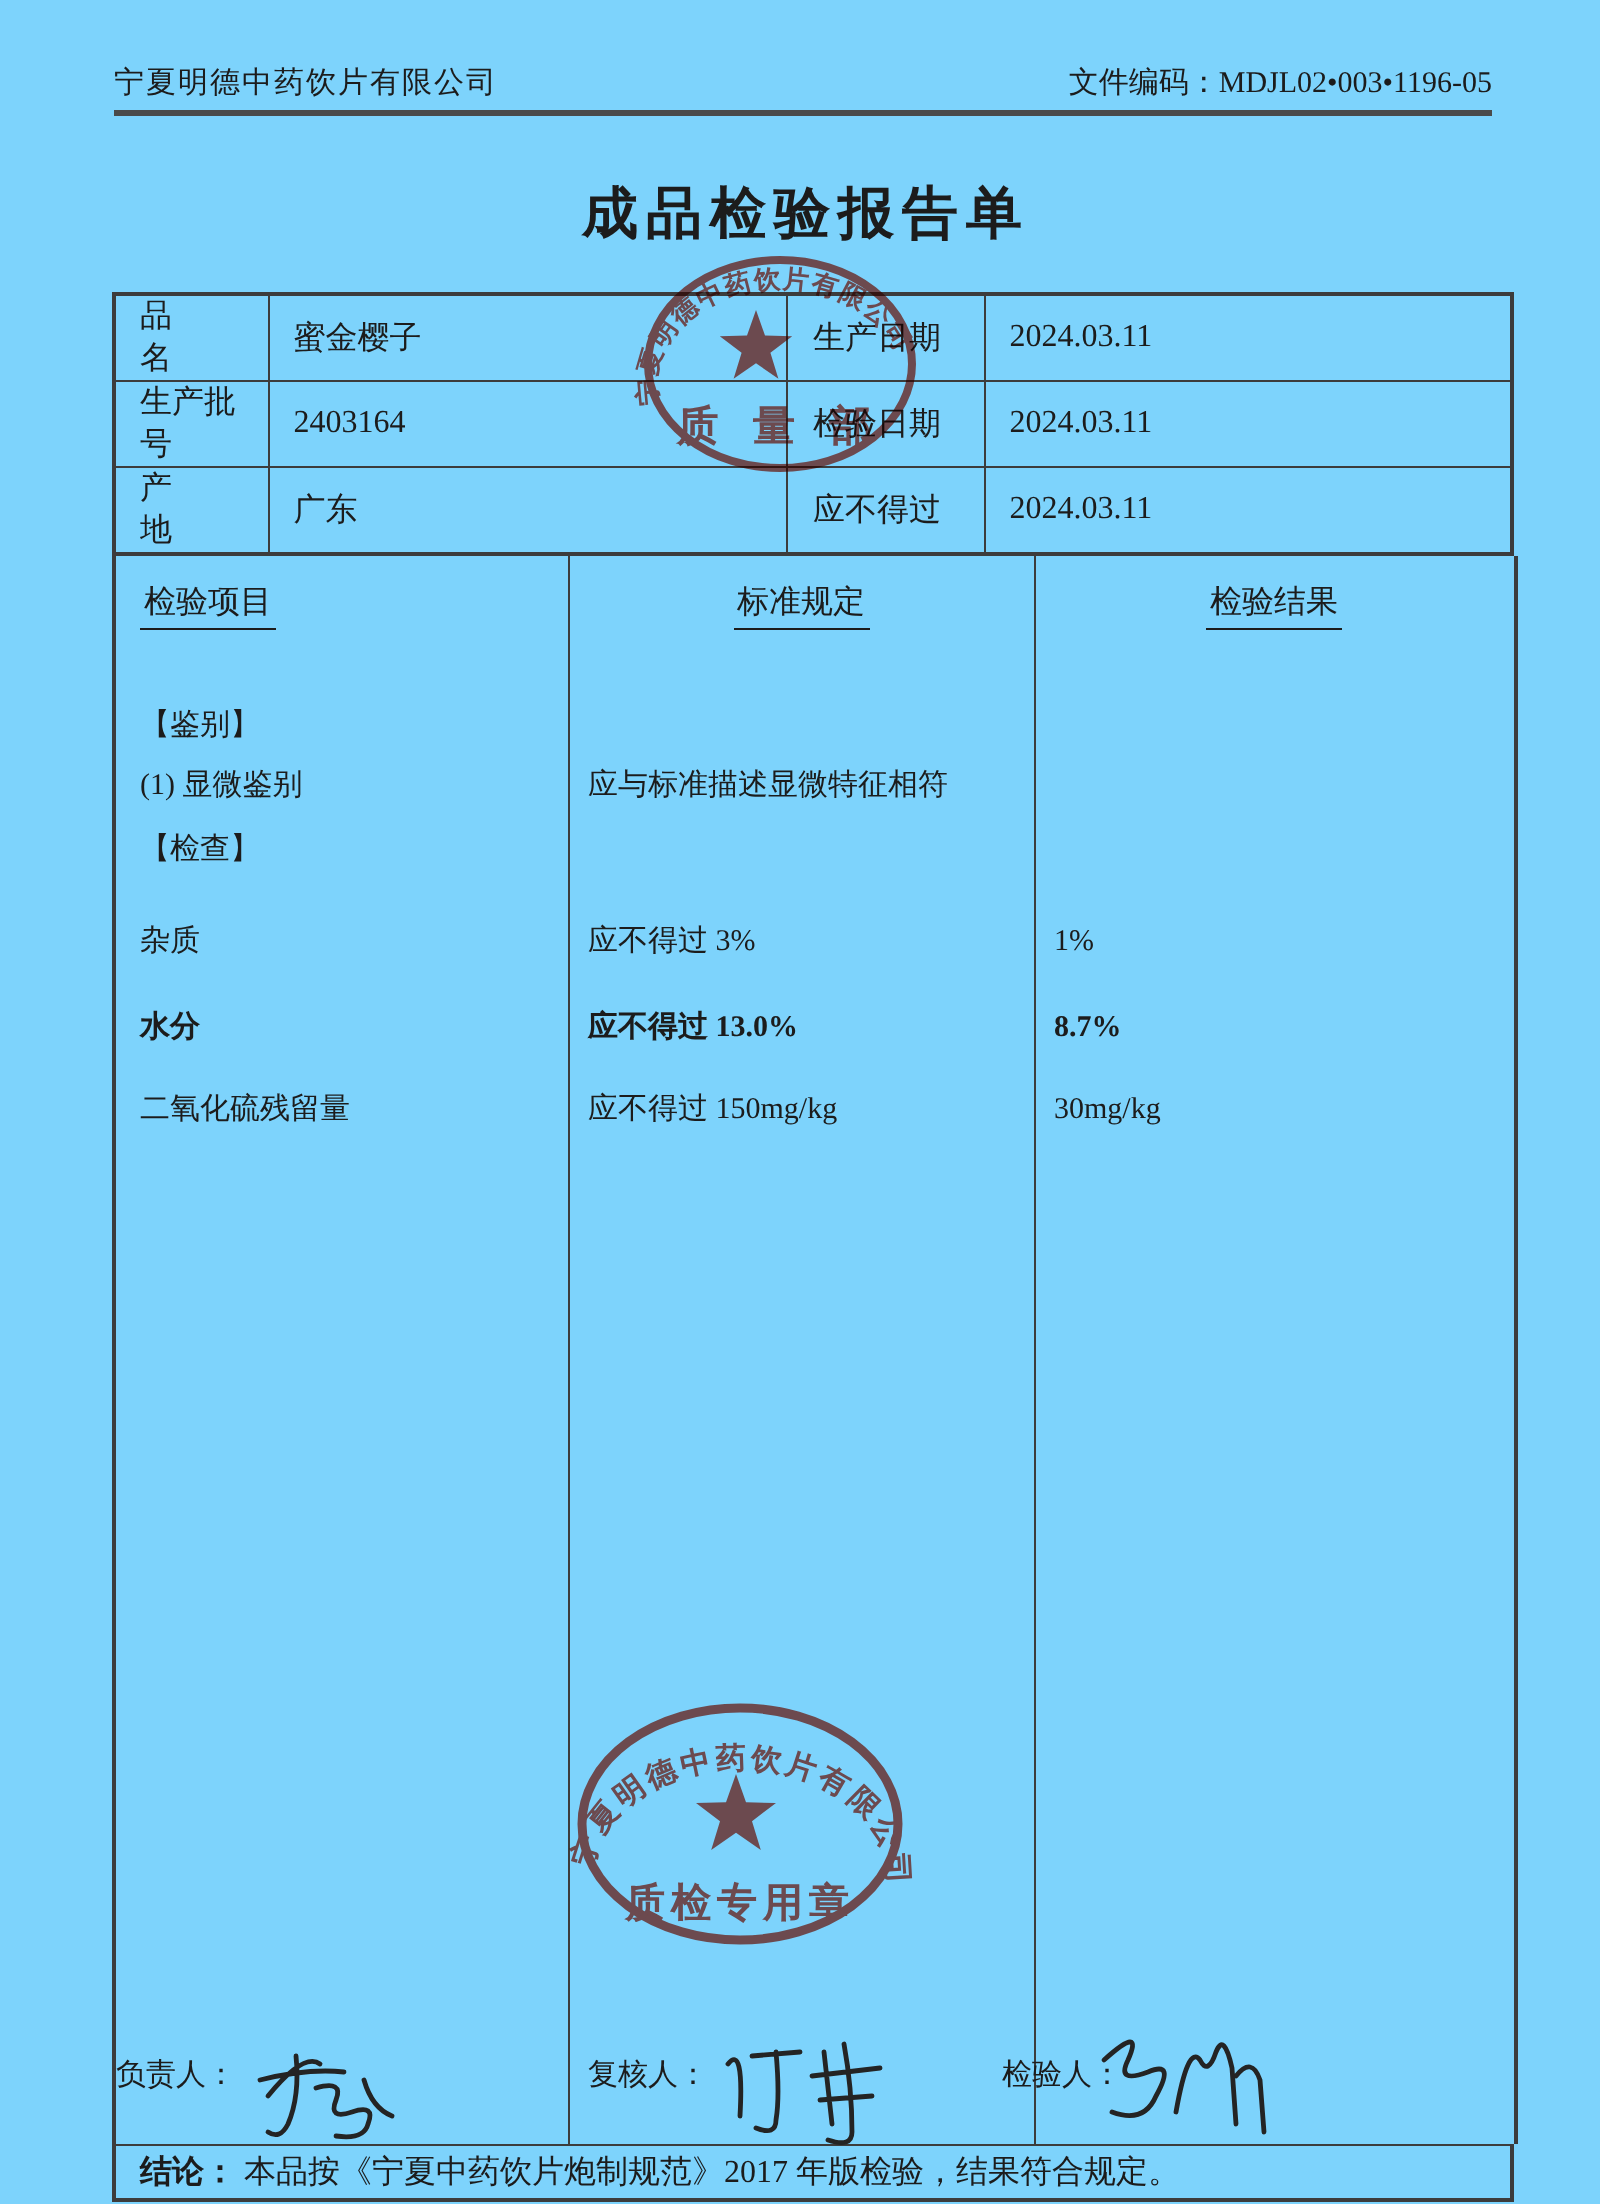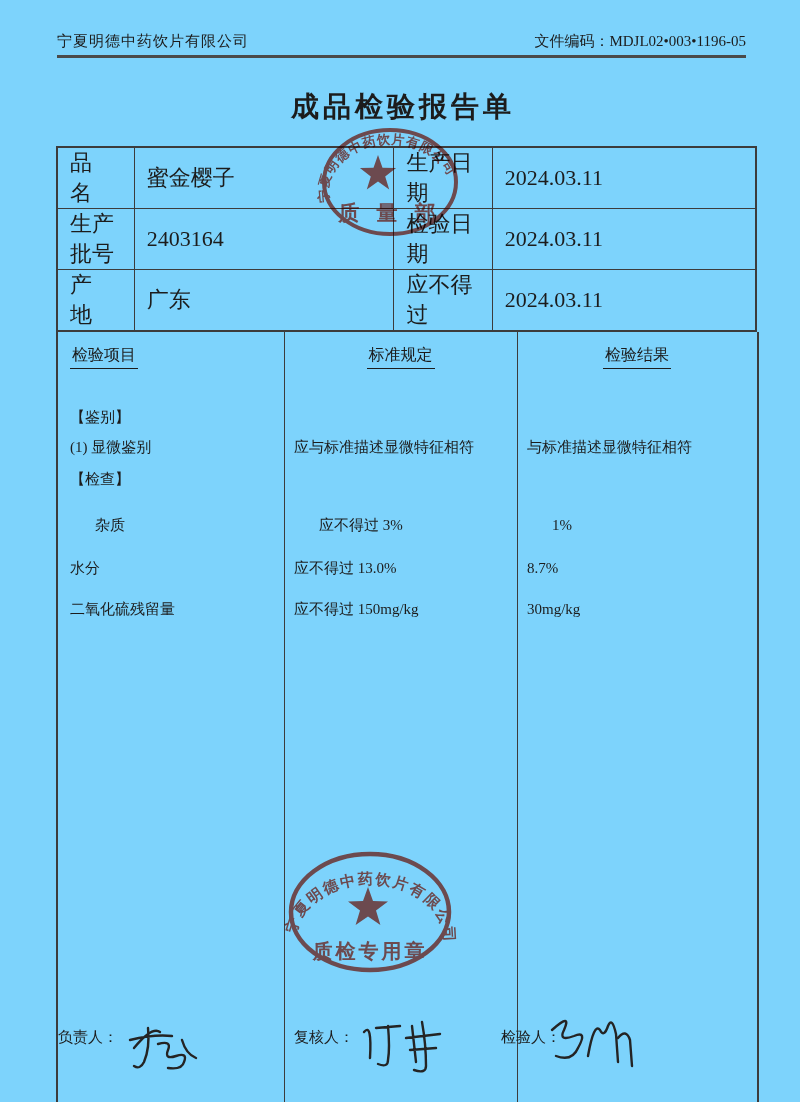--- a/index.html
+++ b/index.html
@@ -9,38 +9,38 @@
   }
   
   .hdr-company{position:absolute;left:57px;top:32px;font-size:15px;letter-spacing:1px;}
   .hdr-doccode{position:absolute;right:54px;top:32px;font-size:15px;}
   .hdr-rule{position:absolute;left:57px;top:55px;width:689px;height:3px;background:#4a4a4a;}
   
   .doc-title{position:absolute;left:3px;top:88px;width:800px;text-align:center;
     font-size:28px;font-weight:bold;letter-spacing:4px;}
   
   .tables{position:absolute;left:56px;top:146px;width:701px;}
-  .info-table{border-collapse:collapse;table-layout:fixed;width:701px;font-size:22px;}
+  .info-table{border-collapse:collapse;table-layout:fixed;width:701px;font-size:16px;}
   .info-table td{border:1px solid #3c3c3c;padding:0 0 0 12px;vertical-align:middle;}
   .info-table{border:2px solid #3c3c3c;}
   .lblspread{display:inline-block;width:52px;text-align:justify;text-align-last:justify;}
   
   .main-table{position:relative;width:699px;height:794px;border-left:2px solid #3c3c3c;
     border-right:2px solid #3c3c3c;font-size:15px;}
   .vline{position:absolute;top:0;bottom:0;width:1px;background:#3c3c3c;}
   .vline.v1{left:226px;} .vline.v2{left:459px;}
   .mrow{display:flex;width:699px;}
   .mcell{box-sizing:border-box;overflow:hidden;}
   .c1{width:226px;padding-left:12px;} .c2{width:233px;padding-left:10px;} .c3{width:240px;padding-left:10px;}
   .mhead{height:70px;padding-top:13px;box-sizing:border-box;}
   .mhead .hd{display:inline-block;border-bottom:1px solid #1c1c1c;padding:0 2px 2px 2px;font-size:16px;}
   .mhead .c2,.mhead .c3{text-align:center;padding-left:0;}
   .r-xz{height:30px;line-height:30px;} .r-jb{height:30px;line-height:30px;}
   .r-xw{height:30px;line-height:30px;} .r-jc{height:34px;line-height:34px;}
-  .r-zz{height:50px;line-height:58px;padding-left:25px;} .r-sf{height:38px;line-height:44px;}
+  .r-zz{height:50px;line-height:58px;} .r-sf{height:38px;line-height:44px;font-weight:bold;}
   .r-so{height:46px;line-height:50px;}
   .conclusion{box-sizing:border-box;width:701px;height:29px;border:2px solid #3c3c3c;border-top:1px solid #3c3c3c;
     display:flex;align-items:center;padding-left:12px;font-size:16px;}
   .conclusion .clabel{font-weight:bold;margin-right:4px;}
   
   .sign-row{position:absolute;left:56px;top:1028px;width:701px;font-size:15px;}
   .sign-label{position:absolute;top:0;white-space:nowrap;}
   .sl1{left:2px;} .sl2{left:238px;text-align:right;} .sl3{left:445px;}
   .sig{position:absolute;pointer-events:none;}
   .sig path{fill:none;stroke:#242424;stroke-width:2.4;stroke-linecap:round;stroke-linejoin:round;}
@@ -104,21 +104,20 @@
       </div>
 
       <div class="mrow r-jb">
         <div class="mcell c1">【鉴别】</div>
         <div class="mcell c2"></div>
         <div class="mcell c3"></div>
       </div>
       <div class="mrow r-xw">
         <div class="mcell c1">(1) 显微鉴别</div>
         <div class="mcell c2">应与标准描述显微特征相符</div>
-        <div class="mcell c3">与标准描述显微特征相符</div>
       </div>
       <div class="mrow r-jc">
         <div class="mcell c1">【检查】</div>
         <div class="mcell c2"></div>
         <div class="mcell c3"></div>
       </div>
       <div class="mrow r-zz">
         <div class="mcell c1">杂质</div>
         <div class="mcell c2">应不得过 3%</div>
         <div class="mcell c3">1%</div>

